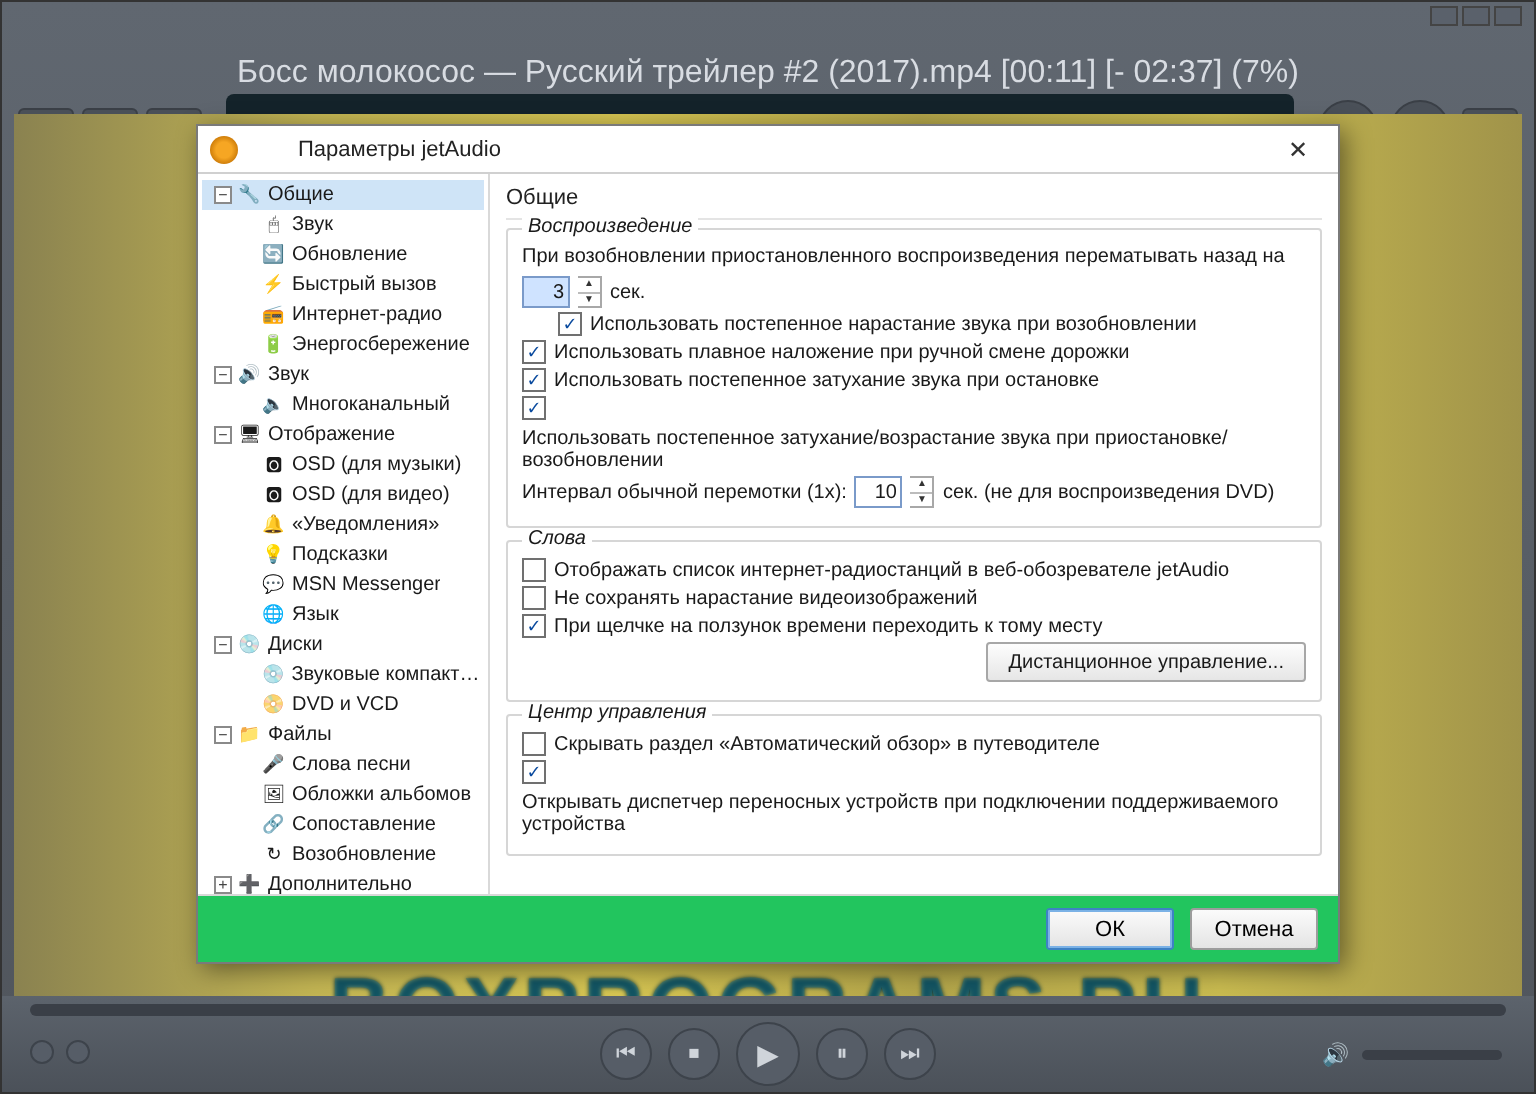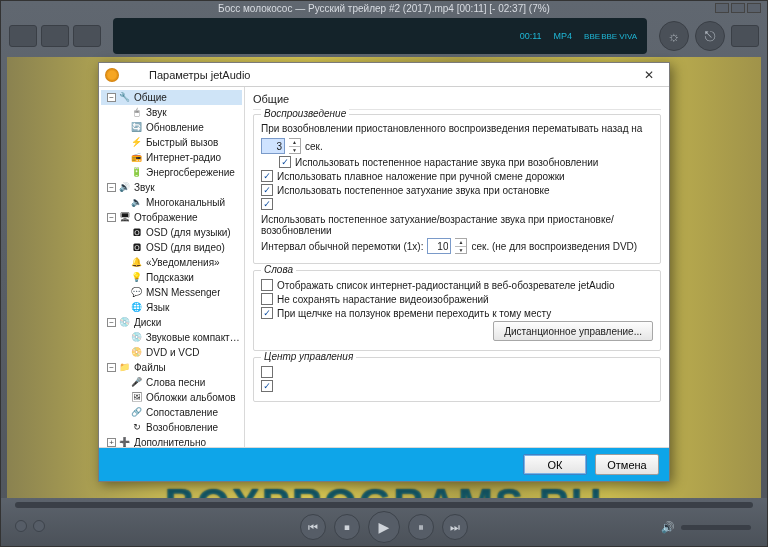--- a/index.html
+++ b/index.html
@@ -1,18 +1,18 @@
 <!DOCTYPE html>
 <html><head>
 <meta charset="utf-8">
 <style>
   * { box-sizing: border-box; margin: 0; padding: 0; font-family: "Segoe UI", Tahoma, sans-serif; }
   body { background: #e0e0e0; width: 768px; height: 547px; overflow: hidden; position: relative; }
   .player-window { position: absolute; inset: 0; background: linear-gradient(#606770, #50555c); border: 1px solid #333; }
-  .player-titlebar { height: 14px; display:flex; align-items:center; justify-content:center; color:#d8dce2; font-size:10px; }
+  .player-titlebar { height: 14px; display:flex; align-items:center; justify-content:center; color:#d8dce2; font-size:16px;margin-top:29px; }
   .player-toolbar { height: 42px; display:flex; align-items:center; padding:0 8px; gap:6px; }
   .tb-btn { width:28px; height:22px; background:#4a5058; border:1px solid #3a3f46; border-radius:3px; }
   .tb-group { display:flex; gap:4px; }
   .equalizer { flex:1; height:36px; margin:12px 6px; background:#14232a; border-radius:4px; display:flex; align-items:center; justify-content:flex-end; color:#1fb7d6; font-size:9px; gap:12px; padding:0 10px; }
   .eq-seg { display:flex; flex-direction:row; align-items:flex-start; gap:1px; color:#1fb7d6; font-size:8px;}
   .tb-round { width:30px; height:30px; border-radius:50%; background:#4a5058; border:1px solid #3a3f46; display:flex; align-items:center; justify-content:center; color:#aeb5bd; font-size:14px;}
   .sys-btns { position:absolute; top:2px; right:6px; display:flex; gap:2px; }
   .sys-btn { width:14px; height:10px; background:#5a616b; border:1px solid #444; }
   .video-area { position:absolute; top:56px; left:6px; right:6px; bottom:48px; background:#000; overflow:hidden; }
   .video-frame { position:absolute; inset:0; background: linear-gradient(90deg, #8a8250 0%, #c3b553 20%, #d6c552 40%, #b3a54a 60%, #c9bb50 80%, #a0934a 100%); }
@@ -48,21 +48,21 @@
   .row { display:flex; align-items:center; font-size:10px; color:#1a1a1a; margin:2px 0; gap:4px; flex-wrap:wrap;}
   .row.indent { padding-left:18px; }
   .cb { width:12px; height:12px; border:1px solid #707070; background:#fff; display:inline-flex; align-items:center; justify-content:center; font-size:9px; color:#0a4a9e; flex:0 0 auto;}
   .cb.checked::after { content:"✓"; }
   .numbox { width:24px; height:16px; border:1px solid #7a9ac9; font-size:10px; text-align:right; padding:0 2px; background:#fff; color:#1a1a1a;}
   .numbox.hl { background:#cfe3ff; }
   .spinner { width:12px; height:16px; border:1px solid #a8a8a8; border-left:none; display:flex; flex-direction:column; }
   .spinner div { flex:1; font-size:5px; display:flex; align-items:center; justify-content:center; color:#333; }
   .spinner div:first-child { border-bottom:1px solid #bcbcbc; }
   .wide-btn { margin-left:auto; height:20px; padding:0 10px; font-size:10px; border:1px solid #a7a7a7; background:linear-gradient(#fdfdfd,#e6e6e6); border-radius:2px; display:flex; align-items:center;}
-  .footer { height:34px; border-top:1px solid #d9d9d9; display:flex; align-items:center; justify-content:flex-end; padding:0 10px; gap:8px; background:#0ea5e9;}
+  .footer { height:34px; border-top:1px solid #d9d9d9; display:flex; align-items:center; justify-content:flex-end; padding:0 10px; gap:8px; background:#22c55e;}
   .dlg-btn { min-width:64px; height:21px; font-size:11px; border:1px solid #9c9c9c; background:linear-gradient(#fbfbfb,#e4e4e4); border-radius:2px; display:flex; align-items:center; justify-content:center;}
   .dlg-btn.primary { border-color:#3e82c4; box-shadow: 0 0 0 1px #7bb2e6 inset;}
   .ellip { overflow:hidden; text-overflow:ellipsis; max-width:110px; display:inline-block;}
 </style>
 </head>
 <body>
 
 <div class="player-window">
   <div class="player-titlebar">
     <span>Босс молокосос — Русский трейлер #2 (2017).mp4 [00:11] [- 02:37] (7%)</span>
@@ -290,23 +290,25 @@
           <div class="wide-btn">
               <span>Дистанционное управление...</span>
             </div>
         </div>
       </div>
 
       <div class="group">
         <span class="group-title">Центр управления</span>
         <div class="row">
           <span class="cb"></span>
-        </div>
-        <div class="row">
-          <span class="cb checked"></span>
+          <span>Скрывать раздел «Автоматический обзор» в путеводителе</span>
+        </div>
+        <div class="row">
+          <span class="cb checked"></span>
+          <span>Открывать диспетчер переносных устройств при подключении поддерживаемого устройства</span>
         </div>
       </div>
     </div>
   </div>
   <div class="footer">
     <div class="dlg-btn primary">
         <span>ОК</span>
       </div>
     <div class="dlg-btn">
         <span>Отмена</span>

